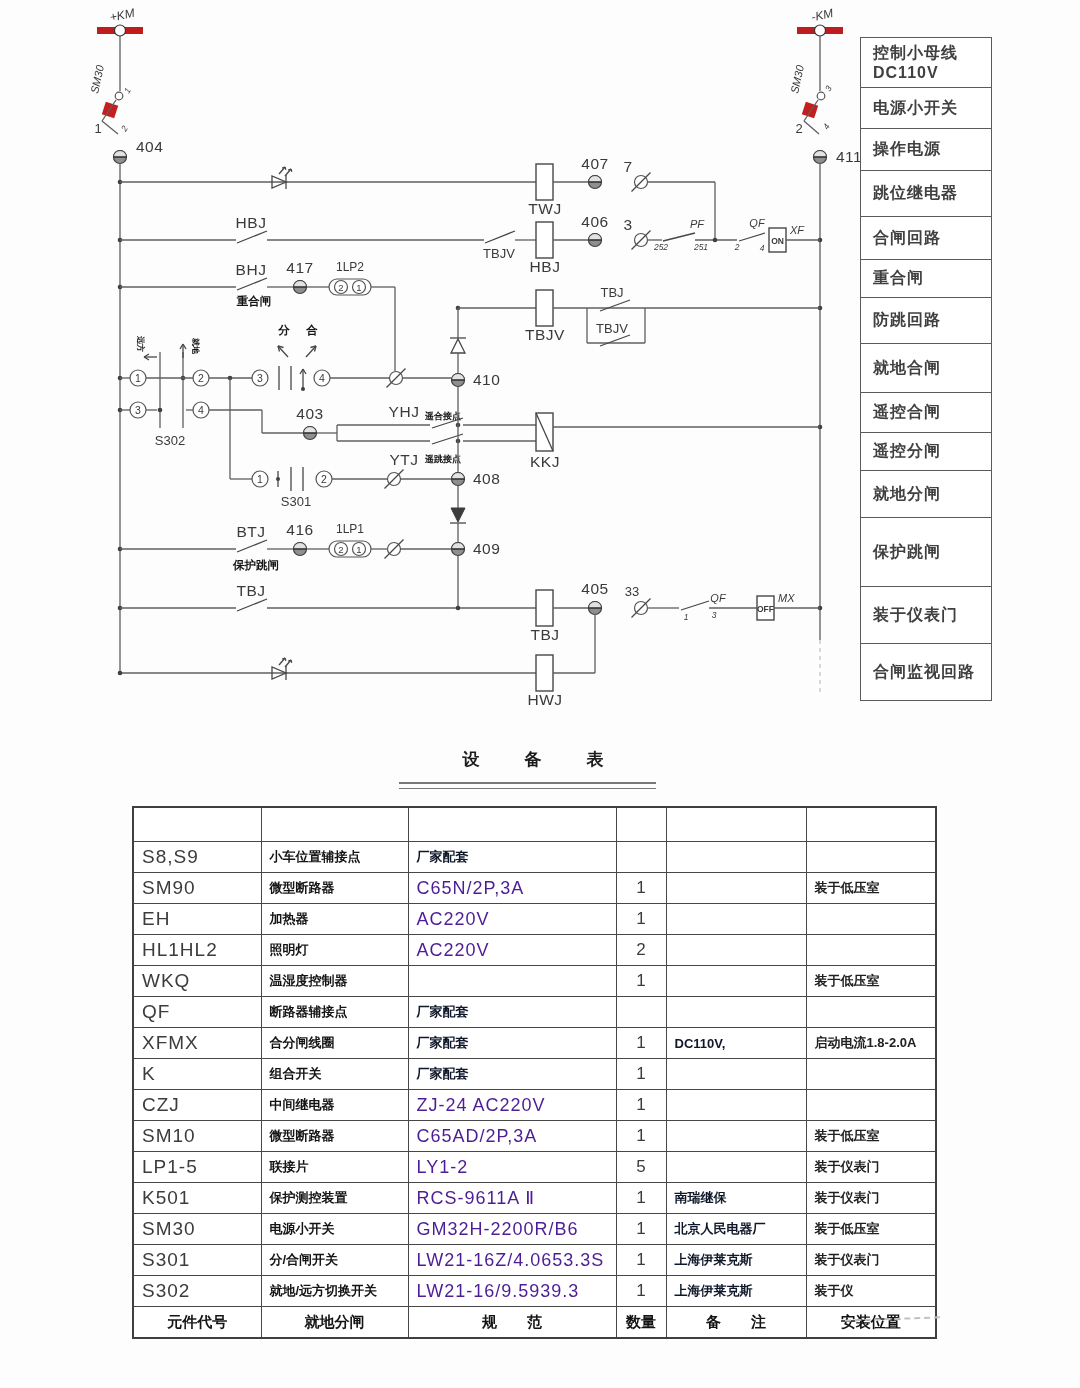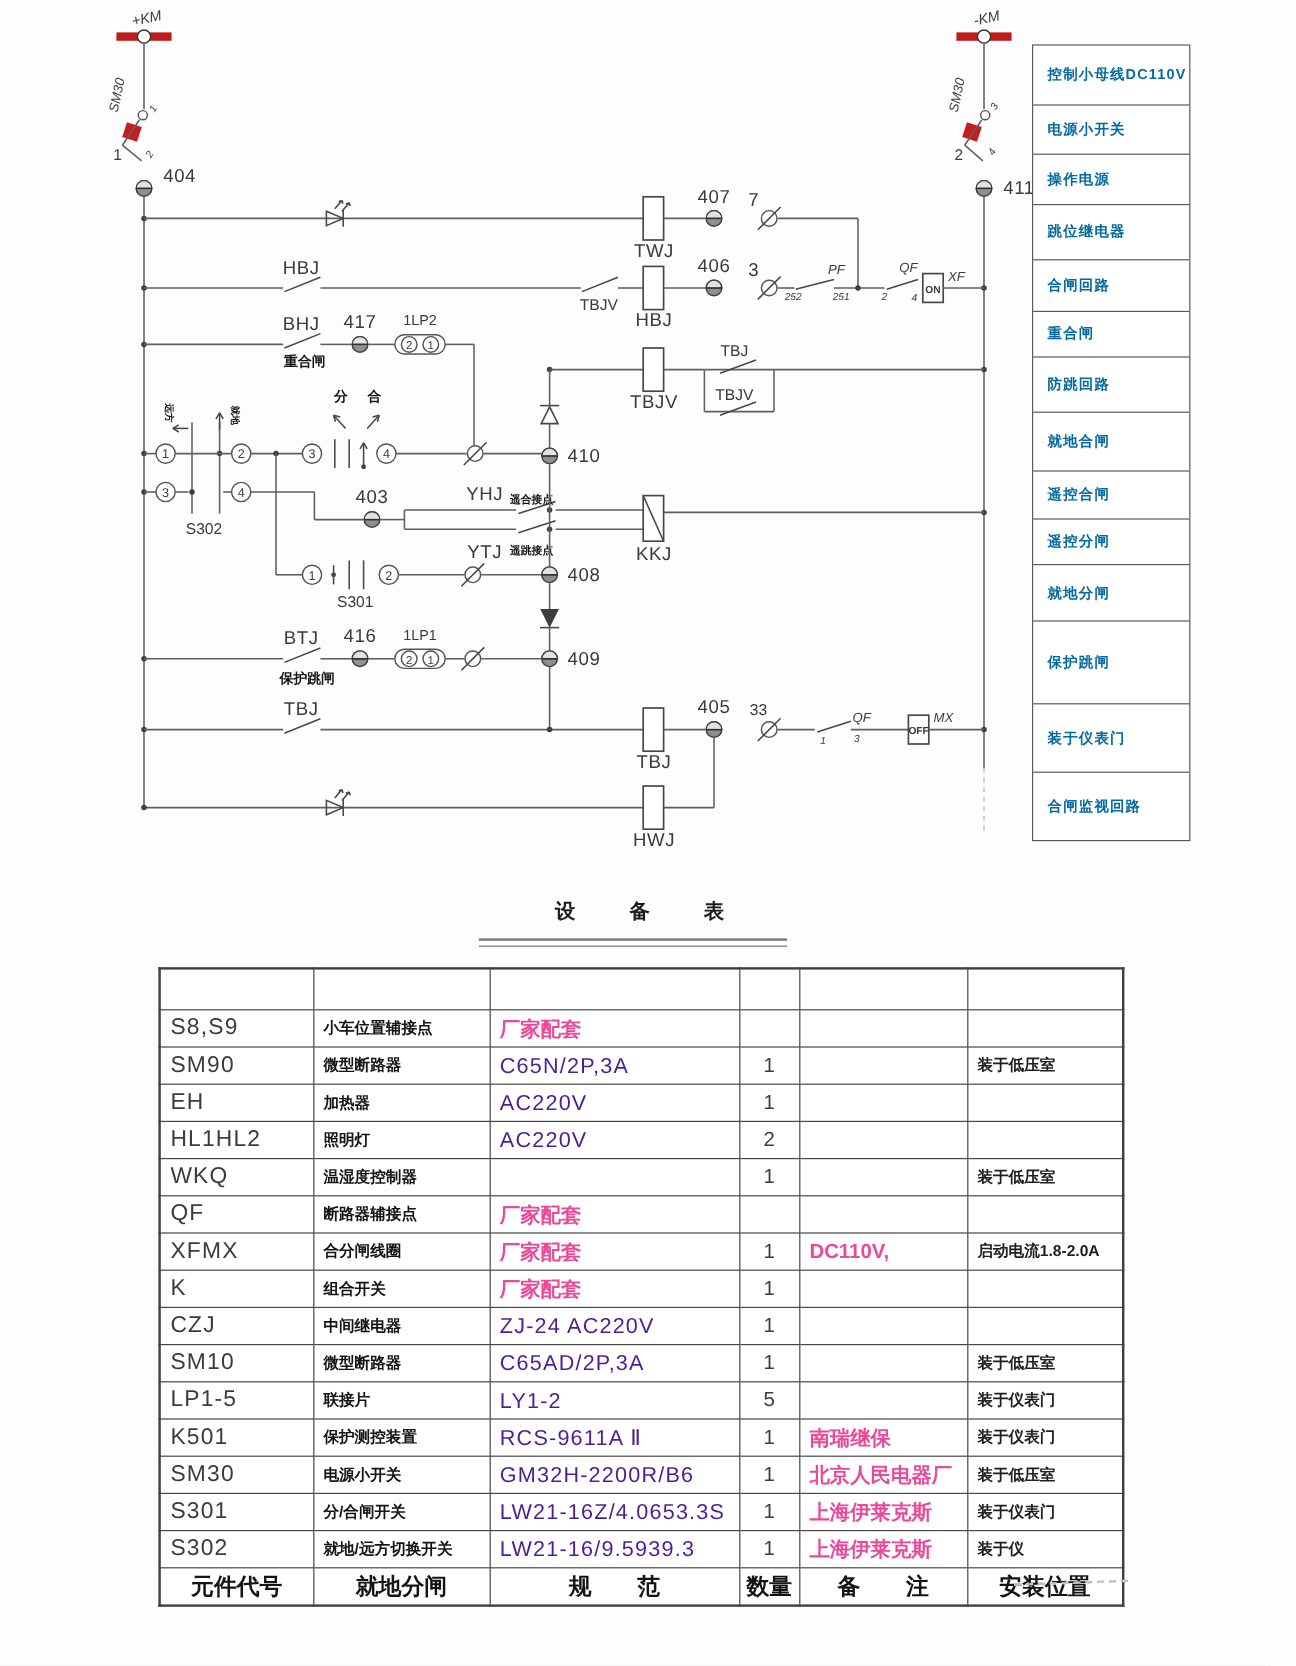--- a/index.html
+++ b/index.html
@@ -31,41 +31,41 @@
   .cjk12{font-size:11.5px;fill:#141414;font-weight:700;}
   .cjk9{font-size:9px;fill:#141414;font-weight:700;}
   .cjk8{font-size:8px;fill:#141414;font-weight:700;}
   .it{font-style:italic;}
   .as{text-anchor:start;}
   .bold{font-weight:700;}
   
   .fn-table{position:absolute;left:860px;top:37px;width:132px;border:1.5px solid #5a5a5a;
             background:#fff;box-sizing:border-box;}
   .fn-row{border-bottom:1.5px solid #5a5a5a;display:flex;align-items:center;
-          padding-left:12px;font-size:12px;color:#0369a1;font-weight:600;letter-spacing:1px;
+          padding-left:12px;font-size:16px;color:#404040;font-weight:600;letter-spacing:1px;
           box-sizing:border-box;}
   .fn-row:last-child{border-bottom:none;}
   
   .dev-title{position:absolute;top:748px;left:0;width:1080px;text-align:center;
              font-size:17px;letter-spacing:14px;color:#1c1c1c;font-weight:700;}
   .ul1{position:absolute;top:782px;left:399px;width:257px;border-top:2px solid #787878;}
   .ul2{position:absolute;top:788px;left:399px;width:257px;border-top:1.5px solid #787878;}
   
   table.eq{position:absolute;left:132px;top:806px;width:803px;border-collapse:collapse;
            table-layout:fixed;border:2px solid #3f3f3f;background:#fff;}
   .eq td{border:1.2px solid #474747;height:30px;padding:0 8px;overflow:hidden;
          white-space:nowrap;vertical-align:middle;}
   .eq tr.r0 td{height:33px;}
   .lat{font-size:19px;color:#3c3c3c;letter-spacing:1px;}
   .lat2{font-size:18px;color:#4c1d95;letter-spacing:1px;}
   .chn{font-size:13px;font-weight:700;color:#141414;padding-left:16px;margin-top:28px;}
   .qty{font-size:17px;color:#3c3c3c;text-align:center;padding:0 2px;}
-  .rem{font-size:17px;font-weight:600;color:#ec4899;}
+  .rem{font-size:13px;font-weight:600;color:#0f172a;}
   .loc{font-size:13px;font-weight:600;color:#202020;}
-  .eq tr.hdr td{font-size:19px;font-weight:700;color:#141414;text-align:center;padding:0 2px;}
+  .eq tr.hdr td{font-size:15px;font-weight:700;color:#141414;text-align:center;padding:0 2px;}
   .smudge{position:absolute;top:1318px;left:845px;width:95px;border-top:2px dashed #c2c2c2;
           transform:rotate(-2deg);}
 </style>
 </head>
 <body>
 
 <div class="canvas">
 
 <svg class="schem" width="1080" height="745" viewBox="0 0 1080 745">
   <defs>

